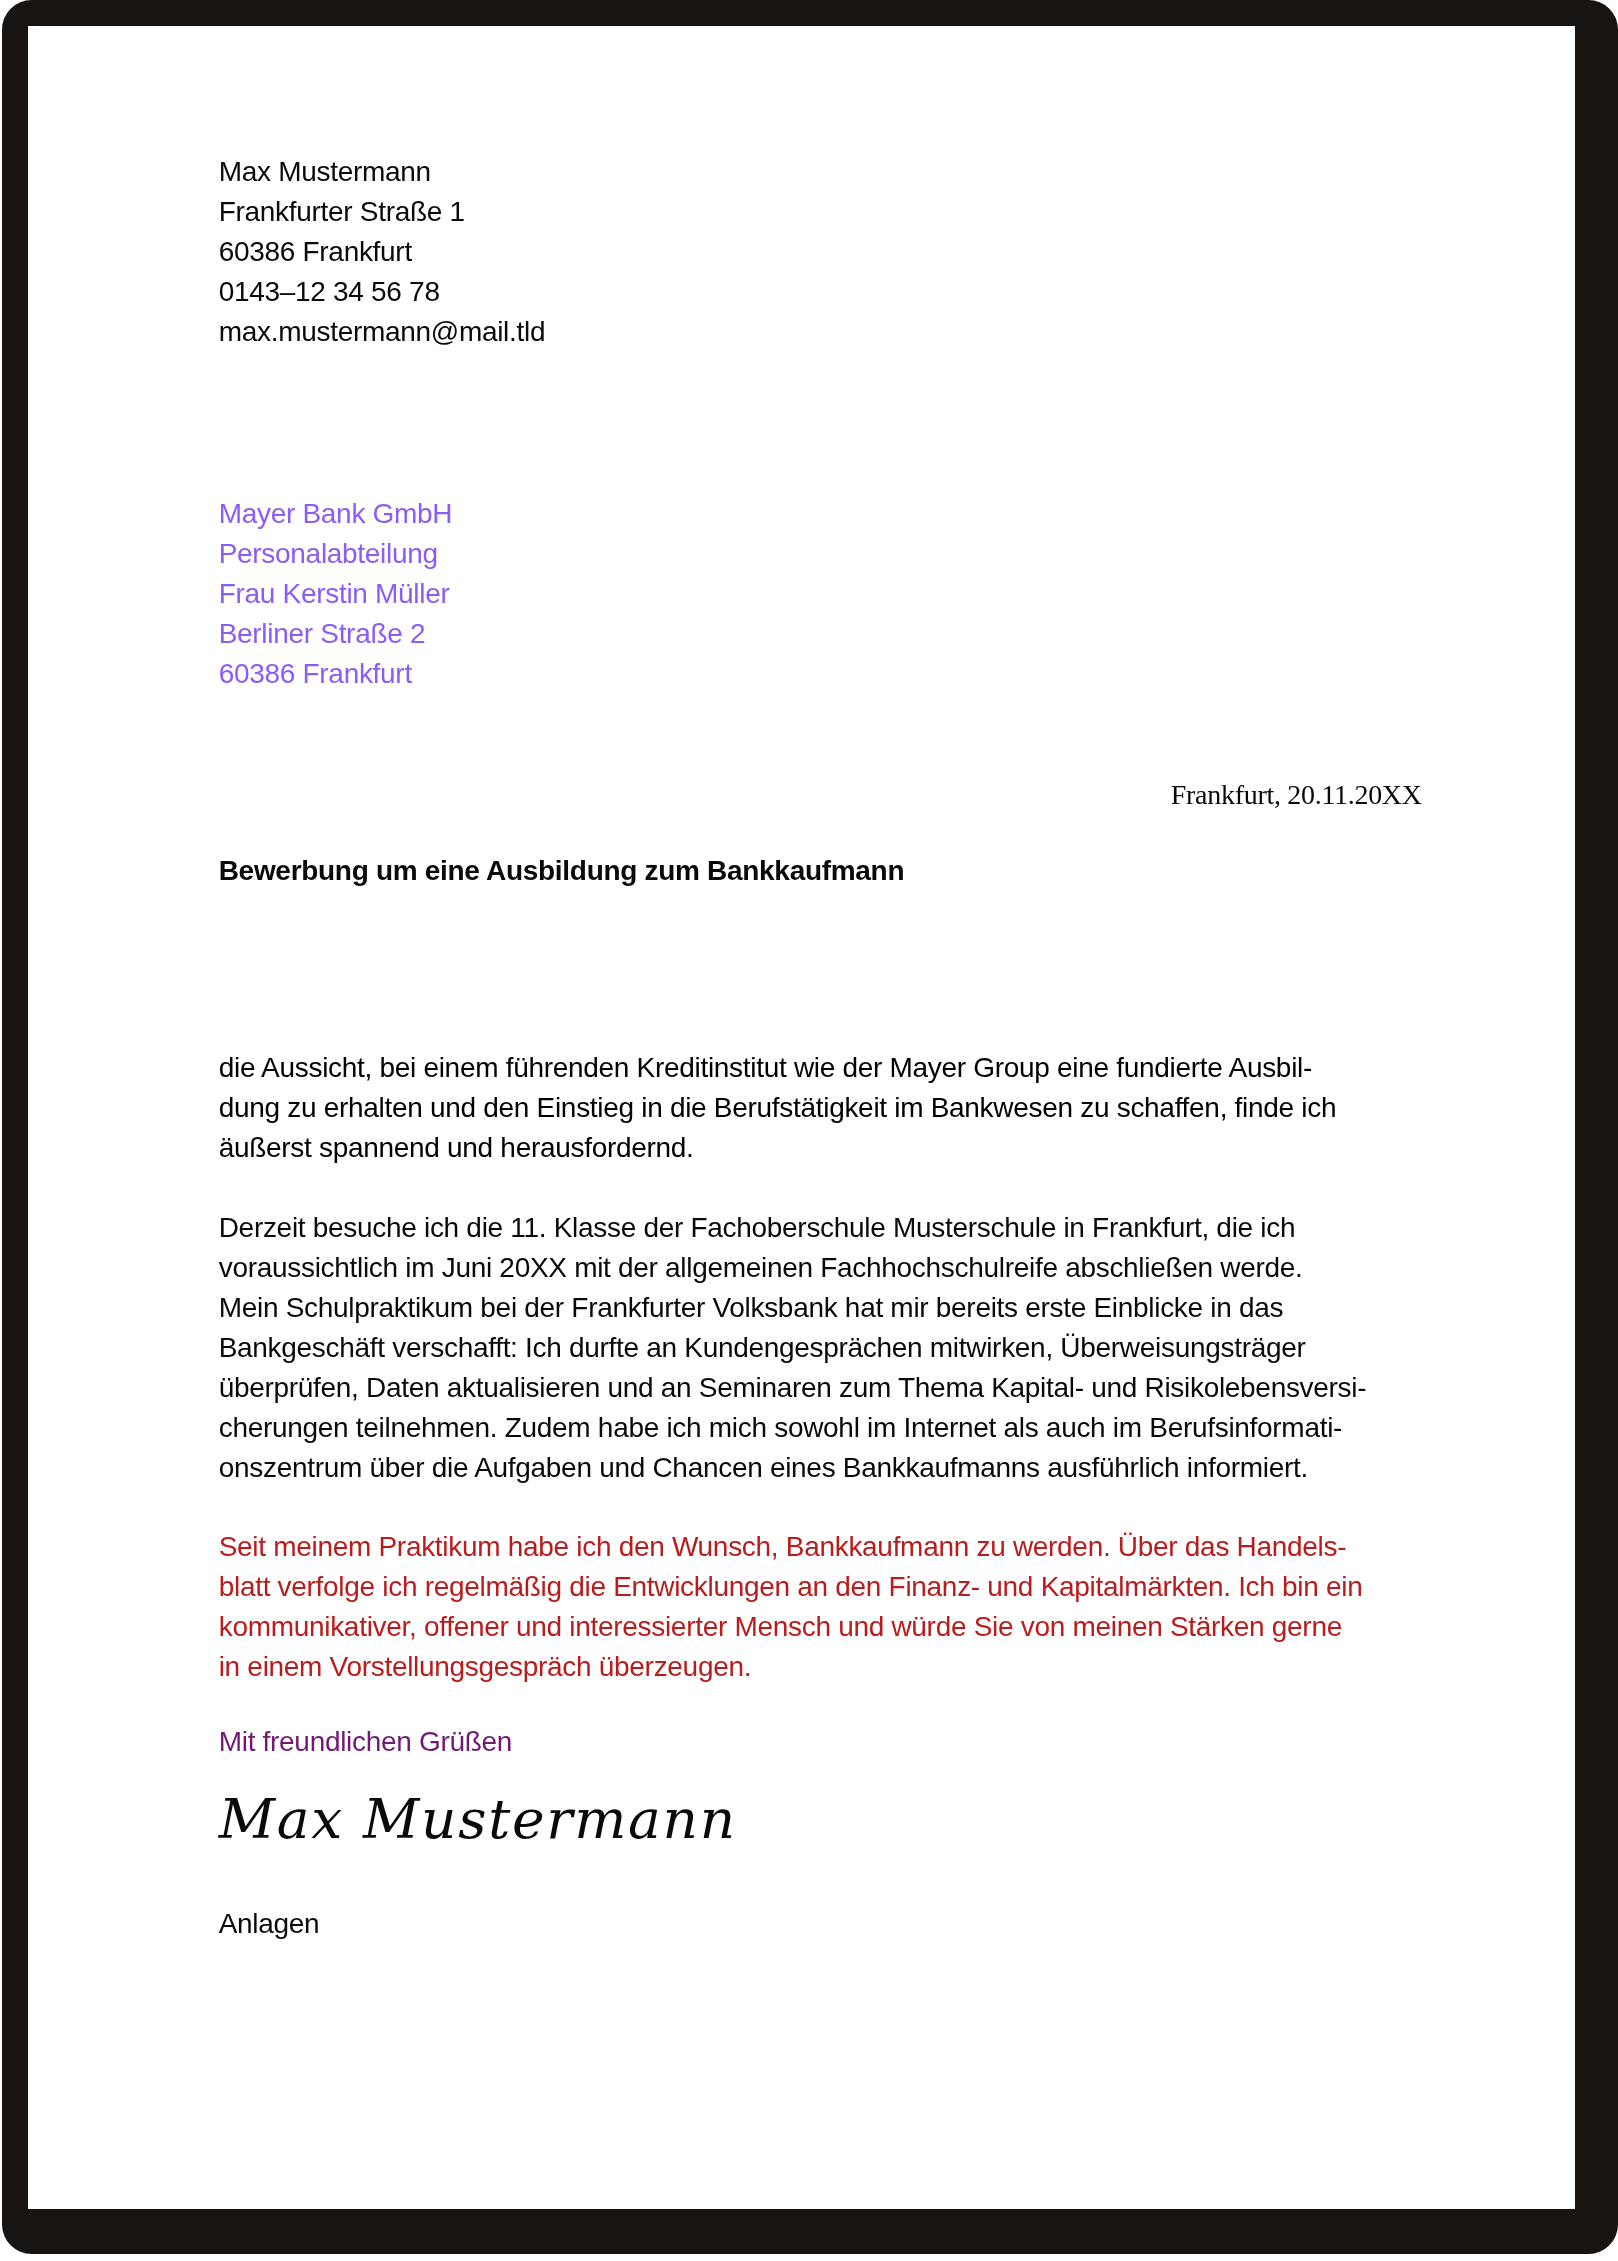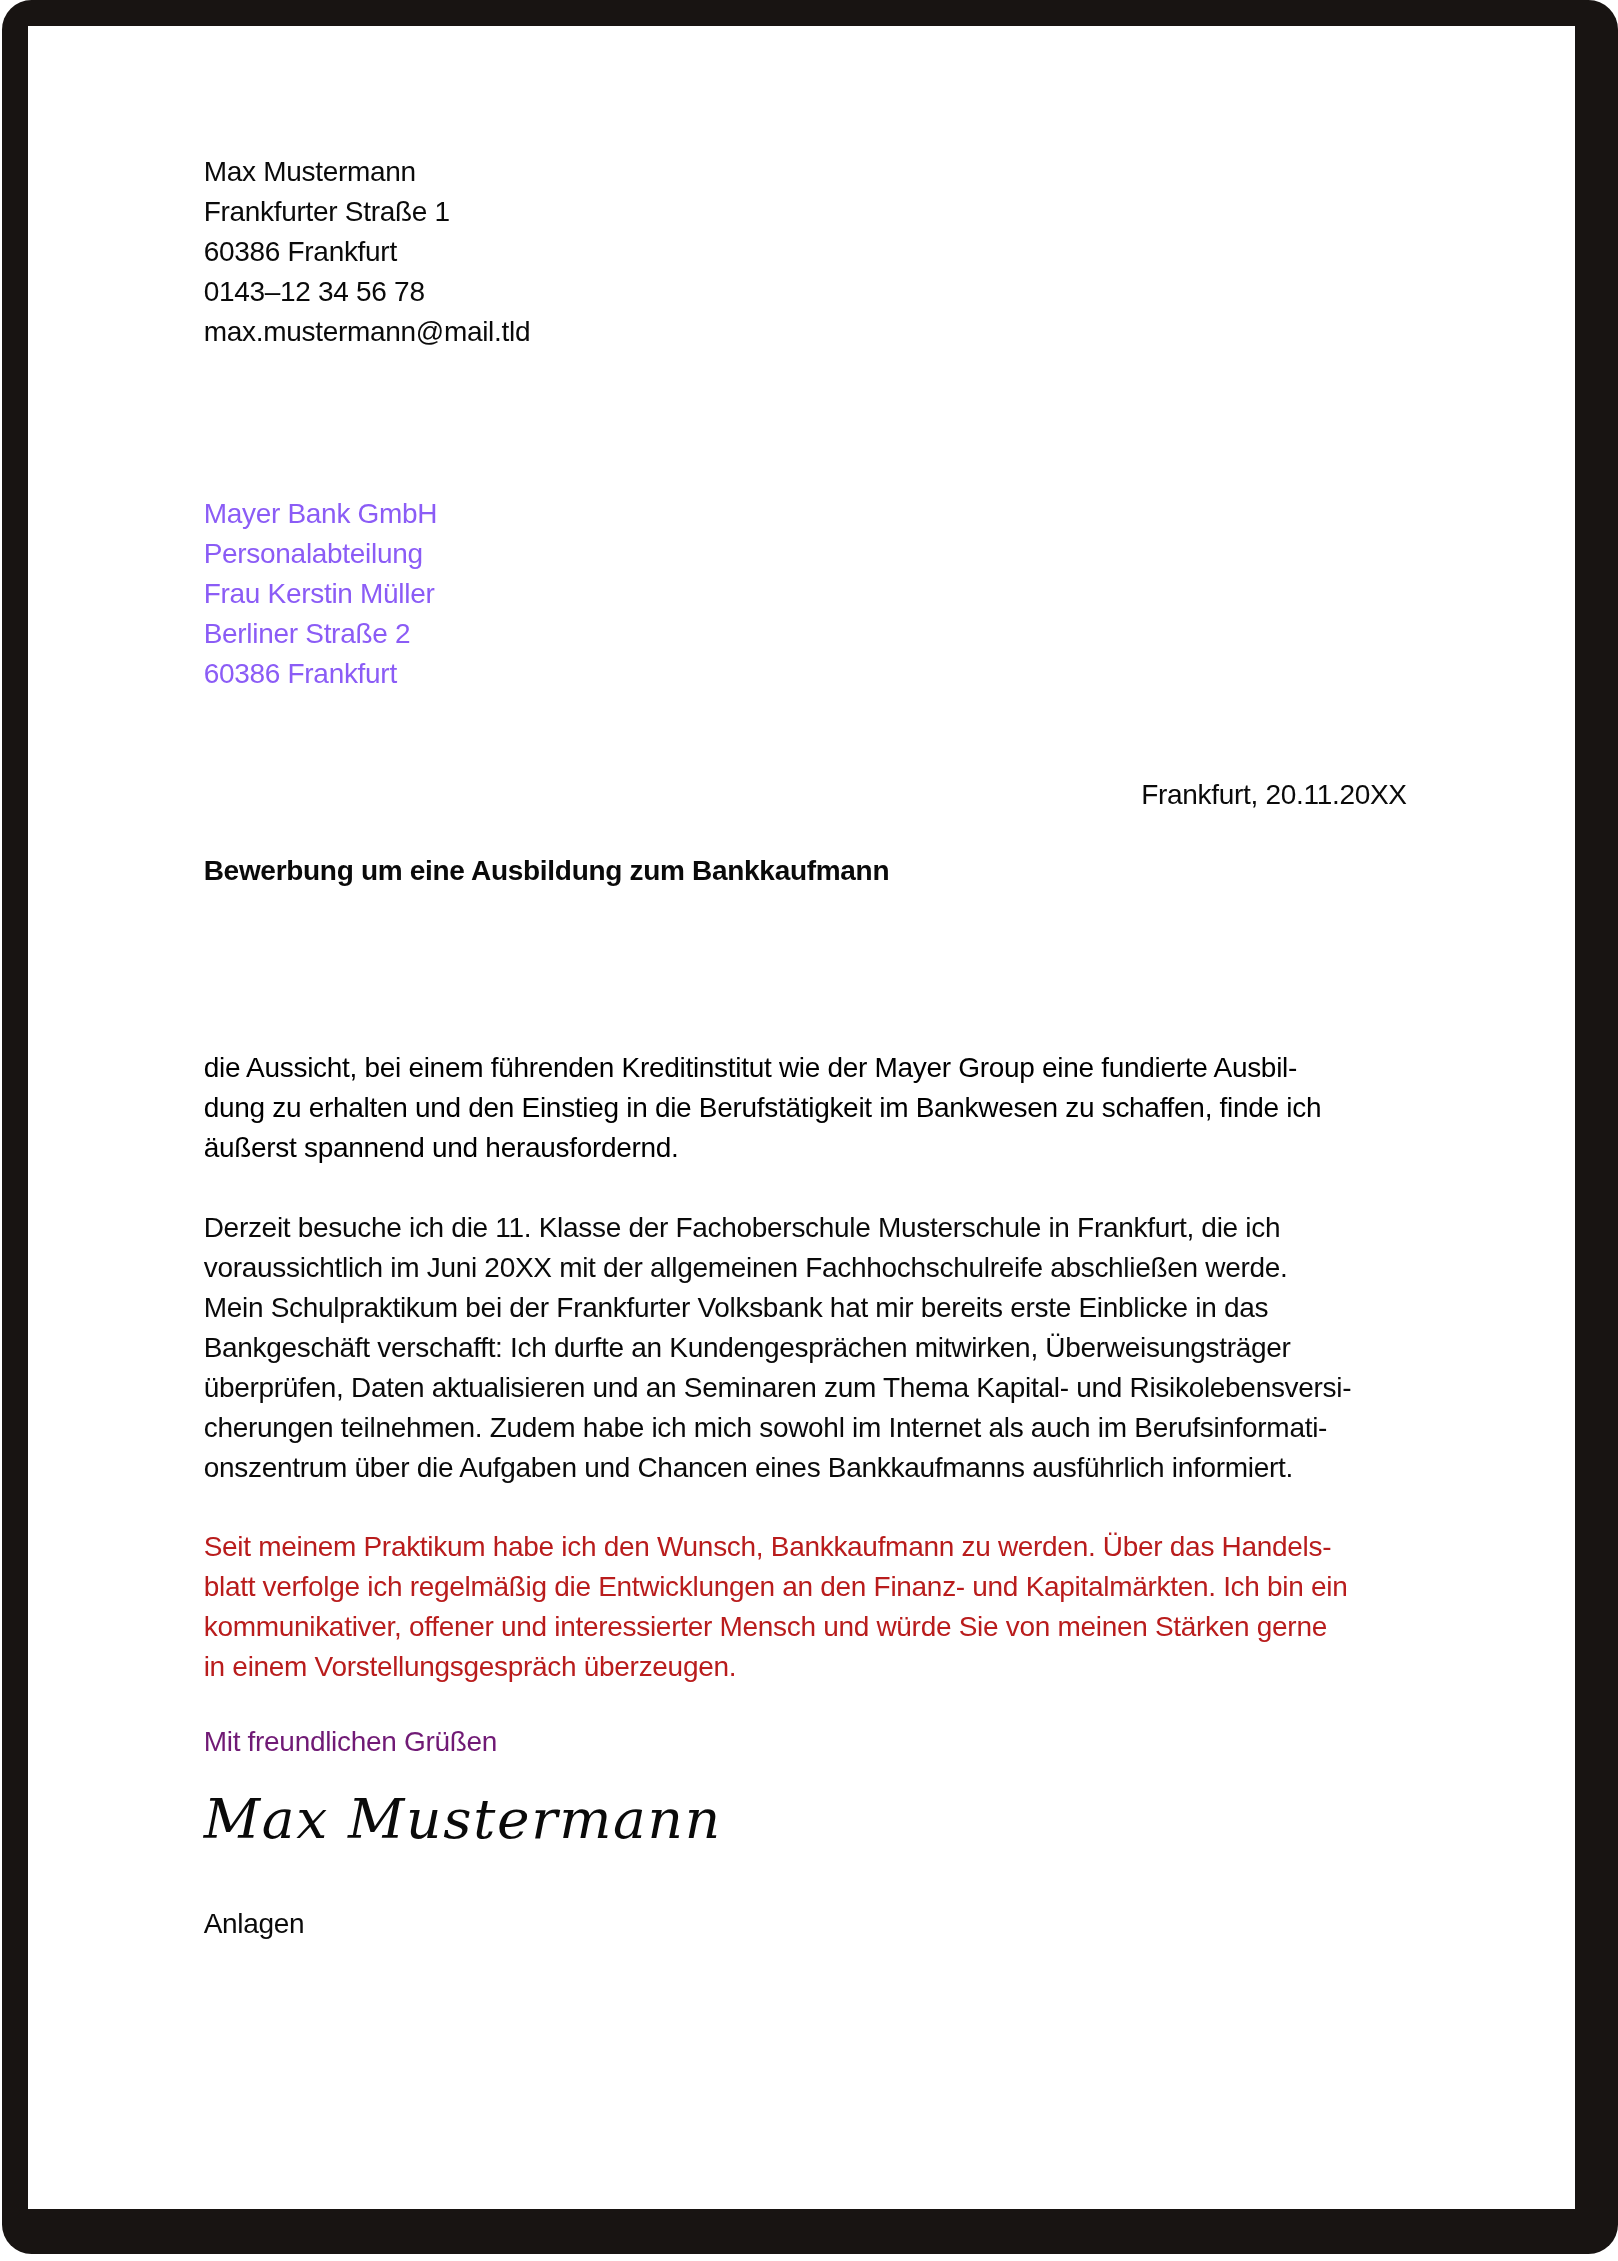--- a/index.html
+++ b/index.html
@@ -27,31 +27,31 @@
   .page {
     position: absolute;
     left: 26px;
     top: 26px;
     right: 43px;
     bottom: 45px;
     background: var(--page-color, #ffffff);
   }
   .tblock {
     position: absolute;
-    left: 176px;
+    left: 191px;
     width: 1203px;
     color: #0a0a0a;
     font-size: 28px;
     line-height: 40px;
     letter-spacing: -0.3px;
     white-space: pre-line;
   }
   .sender     { top: 126px; }
   .recipient  { top: 468px; }
-  .dateline   { top: 749px; text-align: right; }
+  .dateline   { top: 749px; text-align: right; font-family: Liberation Serif, serif; }
   .subject    { top: 825px; font-weight: 700; }
   .salutation { top: 944px; }
   .para-1     { top: 1022px; }
   .para-2     { top: 1182px; }
   .para-3     { top: 1501px; }
   .closing    { top: 1696px; }
   .signature  {
     top: 1746px;
     font-family: "DejaVu Serif", serif;
     font-style: italic;

